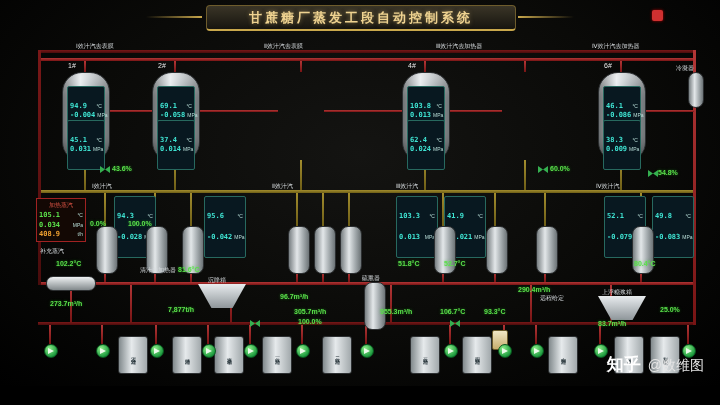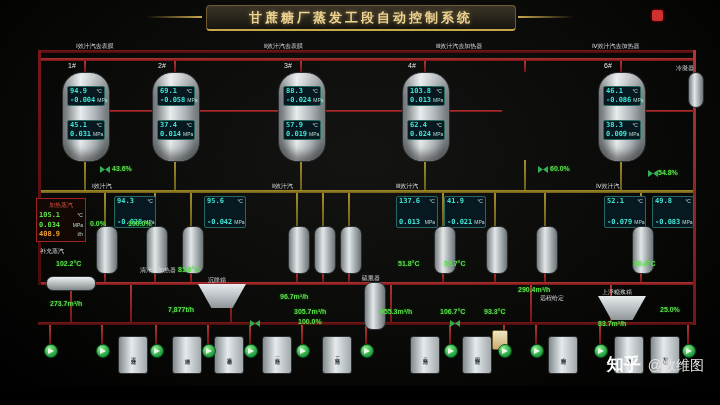--- a/index.html
+++ b/index.html
@@ -25,21 +25,21 @@
   .vnum{position:absolute;top:-11px;left:5px;color:#e9e9e9;font-size:7px;}
   .mtank{position:absolute;width:20px;height:46px;border-radius:8px;border:1px solid #2c2f31;
     background:linear-gradient(90deg,#787f82,#e3e7e9 40%,#a6adb0 70%,#6d7477);}
   .btank{position:absolute;width:28px;height:36px;border-radius:3px;border:1px solid #2c2f31;display:flex;align-items:center;justify-content:center;
     background:linear-gradient(90deg,#828a8d,#e6eaec 45%,#a2a9ac);}
   .btank .tl{writing-mode:vertical-rl;font-size:5px;color:#1c2a30;letter-spacing:1px;line-height:1;}
   .htank{position:absolute;width:48px;height:13px;border-radius:7px;border:1px solid #2c2f31;background:linear-gradient(#eef1f2,#82898c);}
   .funnel{position:absolute;width:48px;height:24px;background:linear-gradient(#e8ecee,#8f969a);clip-path:polygon(0 0,100% 0,72% 100%,28% 100%);}
   .cream{position:absolute;width:14px;height:18px;border:1px solid #6a5a2a;border-radius:2px;background:linear-gradient(#f0e6c4,#c7ae6e);}
   
-  .chip{position:absolute;background:#081820;border:1px solid #27695f;border-radius:2px;padding:1px 2px;display:flex;flex-direction:column;gap:1px;box-sizing:border-box;}
+  .chip{position:absolute;background:#081820;border:1px solid #27695f;border-radius:2px;padding:16px 2px;display:flex;flex-direction:column;gap:1px;box-sizing:border-box;}
   .chip .r{display:flex;justify-content:space-between;align-items:baseline;line-height:1.1;}
   .cv{color:#3fe3d2;font-family:"DejaVu Sans Mono",monospace;font-weight:700;font-size:7px;}
   .cu{color:#b9ded8;font-size:5px;margin-left:2px;}
   .vchip{left:4px;width:38px;}
   .vc1{top:13px;} .vc2{top:47px;}
   .fchip{width:42px;gap:13px;}
   .panel{position:absolute;left:36px;top:198px;width:50px;border:1px solid #a02222;background:#130804;padding:2px;display:flex;flex-direction:column;gap:2px;box-sizing:border-box;}
   .panel .hd{color:#e05545;font-size:6px;text-align:center;}
   .panel .r{display:flex;justify-content:space-between;align-items:baseline;line-height:1.1;}
   .panel .cv{color:#5be04b;}
@@ -187,43 +187,20 @@
       <div class="r">
           <span class="cv">37.4</span>
           <span class="cu">°C</span>
         </div>
       <div class="r">
           <span class="cv">0.014</span>
           <span class="cu">MPa</span>
         </div>
     </div>
   </div>
-  <div class="vessel" style="left:278px;top:72px">
-    <div class="vnum">3#</div>
-    <div class="chip vchip vc1">
-      <div class="r">
-          <span class="cv">88.3</span>
-          <span class="cu">°C</span>
-        </div>
-      <div class="r">
-          <span class="cv">-0.024</span>
-          <span class="cu">MPa</span>
-        </div>
-    </div>
-    <div class="chip vchip vc2">
-      <div class="r">
-          <span class="cv">57.9</span>
-          <span class="cu">°C</span>
-        </div>
-      <div class="r">
-          <span class="cv">0.019</span>
-          <span class="cu">MPa</span>
-        </div>
-    </div>
-  </div>
   <div class="vessel" style="left:402px;top:72px">
     <div class="vnum">4#</div>
     <div class="chip vchip vc1">
       <div class="r">
           <span class="cv">103.8</span>
           <span class="cu">°C</span>
         </div>
       <div class="r">
           <span class="cv">0.013</span>
           <span class="cu">MPa</span>
@@ -297,21 +274,21 @@
         <span class="cv">95.6</span>
         <span class="cu">°C</span>
       </div>
     <div class="r">
         <span class="cv">-0.042</span>
         <span class="cu">MPa</span>
       </div>
   </div>
   <div class="chip fchip" style="left:396px;top:196px">
     <div class="r">
-        <span class="cv">137.6</span>
+        <span class="cv">103.3</span>
         <span class="cu">°C</span>
       </div>
     <div class="r">
         <span class="cv">0.013</span>
         <span class="cu">MPa</span>
       </div>
   </div>
   <div class="chip fchip" style="left:444px;top:196px">
     <div class="r">
         <span class="cv">41.9</span>

